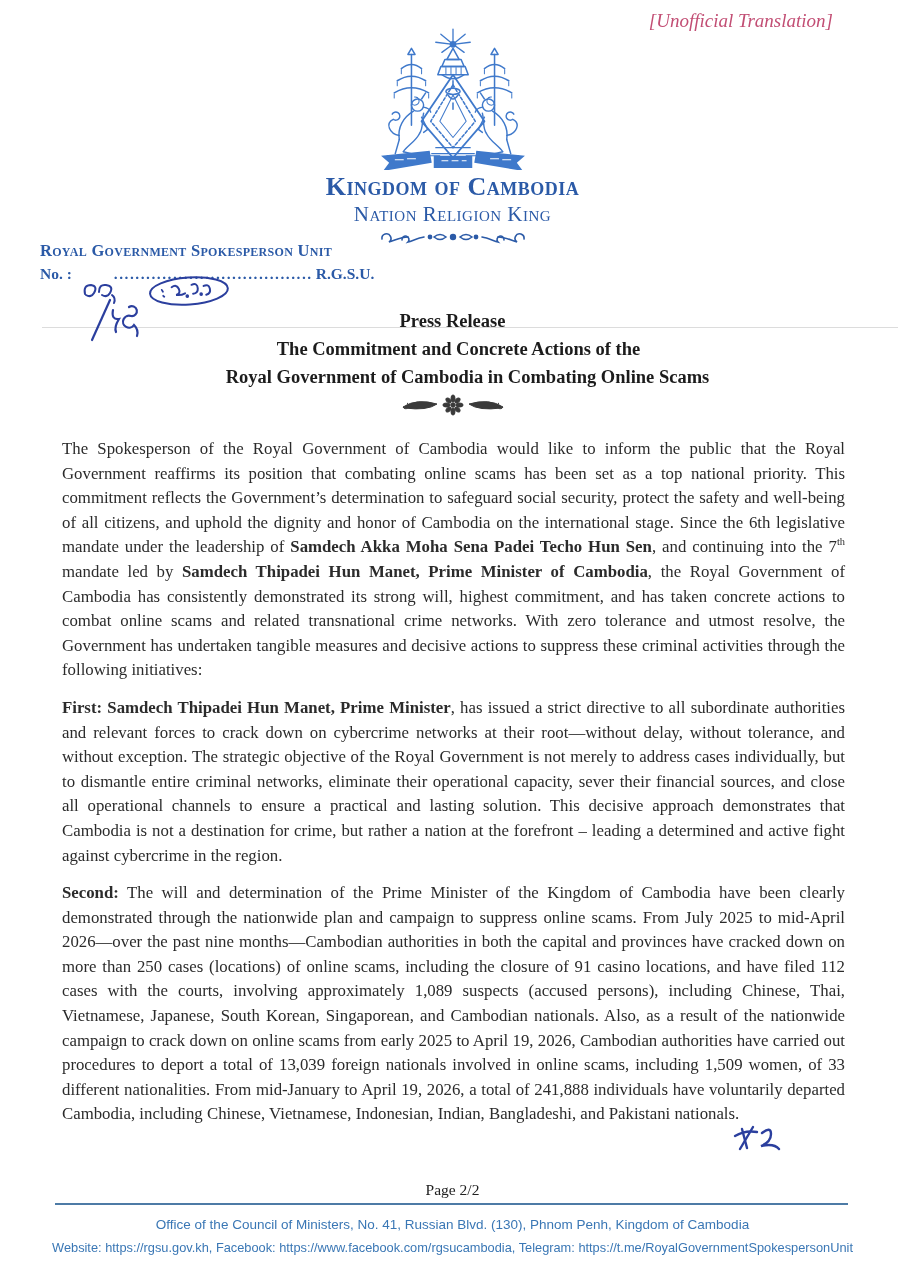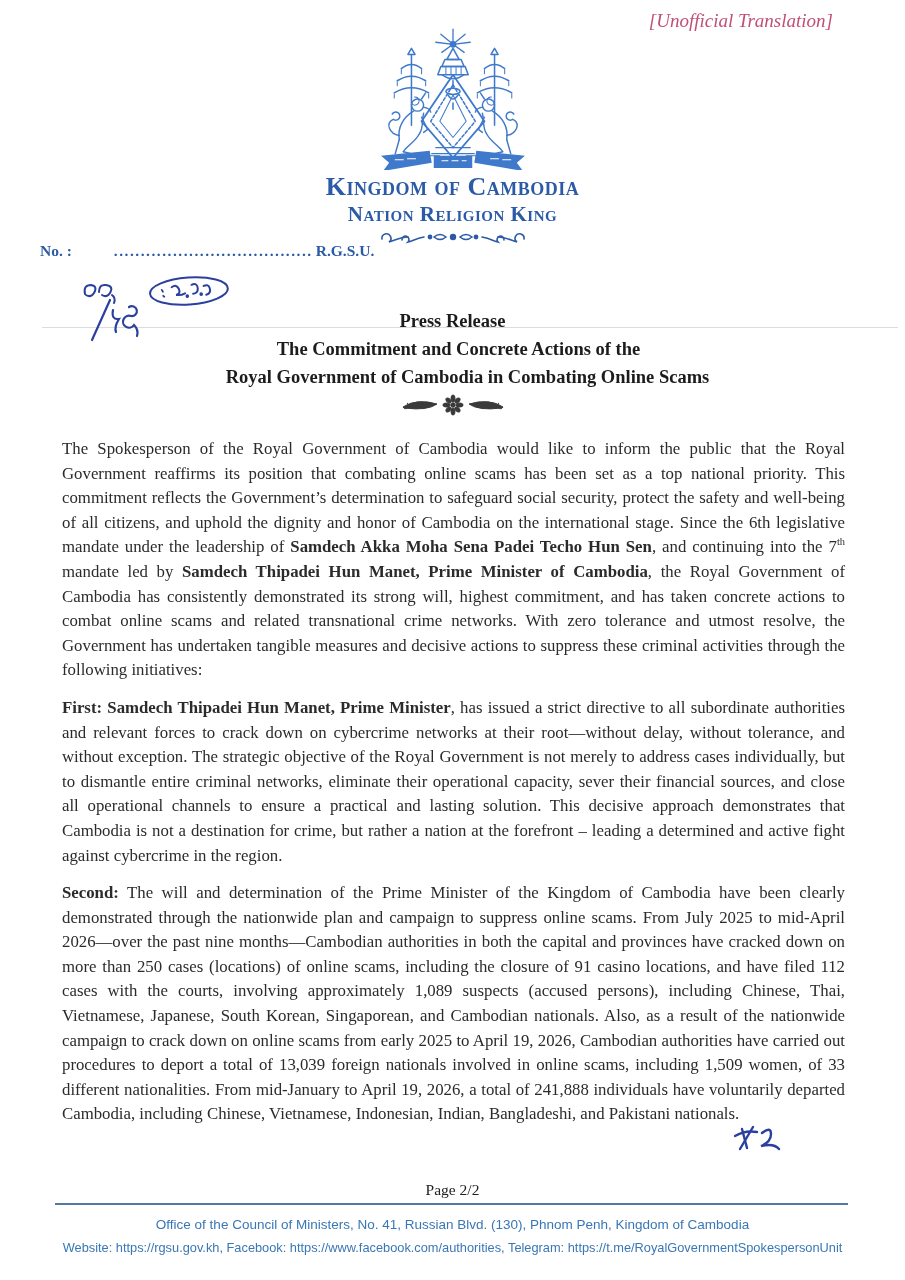--- a/index.html
+++ b/index.html
@@ -22,21 +22,21 @@
   .emblem-wrap{position:absolute;top:28px;left:50%;transform:translateX(-50%);width:152px;height:142px;color:var(--emblem-blue,#3f79cb);}
   .emblem-wrap svg{width:100%;height:100%;}
   
   .kingdom{
     position:absolute;top:172px;left:0;width:100%;text-align:center;
     font-variant:small-caps;font-weight:bold;font-size:26px;letter-spacing:.5px;
     color:var(--heading-blue,#2b5aa7);
   }
   .motto{
     position:absolute;top:202px;left:0;width:100%;text-align:center;
-    font-variant:small-caps;font-weight:bold;font-size:21px;letter-spacing:.5px;
+    font-variant:small-caps;font-weight:normal;font-size:21px;letter-spacing:.5px;
     color:var(--heading-blue,#2b5aa7);
   }
   .orn-blue{position:absolute;top:228px;left:50%;transform:translateX(-50%);width:150px;height:16px;color:var(--heading-blue,#2b5aa7);}
   .orn-blue svg{width:100%;height:100%;}
   
   .office{
     position:absolute;left:40px;top:239px;
     color:var(--heading-blue,#2b5aa7);
     font-weight:bold;line-height:23px;font-size:16.5px;
   }
@@ -170,20 +170,21 @@
           <circle cx="52" cy="9" r="1.6" fill="currentColor"></circle>
           <path d="M56,9 q6,-5 12,0 q-6,5 -12,0 Z"></path>
         </g>
         <use href="#curlL" transform="translate(150,0) scale(-1,1)"></use>
         <circle cx="75" cy="9" r="2.4" fill="currentColor"></circle>
       </g>
     </svg>
   </div>
 
   <div class="office">
+    <div class="sc">Royal Government Spokesperson Unit</div>
     <div class="no-line">
       <span>No. :</span><span class="hw-gap"></span><span class="dots">........................................</span> <span>R.G.S.U.</span>
     </div>
   </div>
 
   <div class="ink" style="left:82px;top:279px;width:44px;height:26px;">
     <svg viewBox="0 0 44 26" aria-hidden="true">
       <g fill="none" stroke="currentColor" stroke-width="2" stroke-linecap="round">
         <path d="M3,15 q-2,-9 6,-9 q7,1 3,8 q-3,5 -8,2"></path>
         <path d="M17,13 q0,-8 7,-7 q8,1 4,8 q-3,5 -8,2"></path>
@@ -254,15 +255,15 @@
         <path d="M15,26 L10,7"></path>
         <path d="M3,14 q10,-6 22,-4"></path>
         <path d="M30,11 q9,-7 9,1 q0,8 -10,12 q13,-3 18,3"></path>
       </g>
     </svg>
   </div>
 
   <div class="page-label">Page 2/2</div>
   <div class="footer-rule"></div>
   <div class="footer-address">Office of the Council of Ministers, No. 41, Russian Blvd. (130), Phnom Penh, Kingdom of Cambodia</div>
-  <div class="footer-links">Website: https://rgsu.gov.kh, Facebook: https://www.facebook.com/authorities, Telegram: https://t.me/RoyalGovernmentSpokespersonUnit</div>
+  <div class="footer-links">Website: https://rgsu.gov.kh, Facebook: https://www.facebook.com/rgsucambodia, Telegram: https://t.me/RoyalGovernmentSpokespersonUnit</div>
 
 </div>
 
 </body></html>

